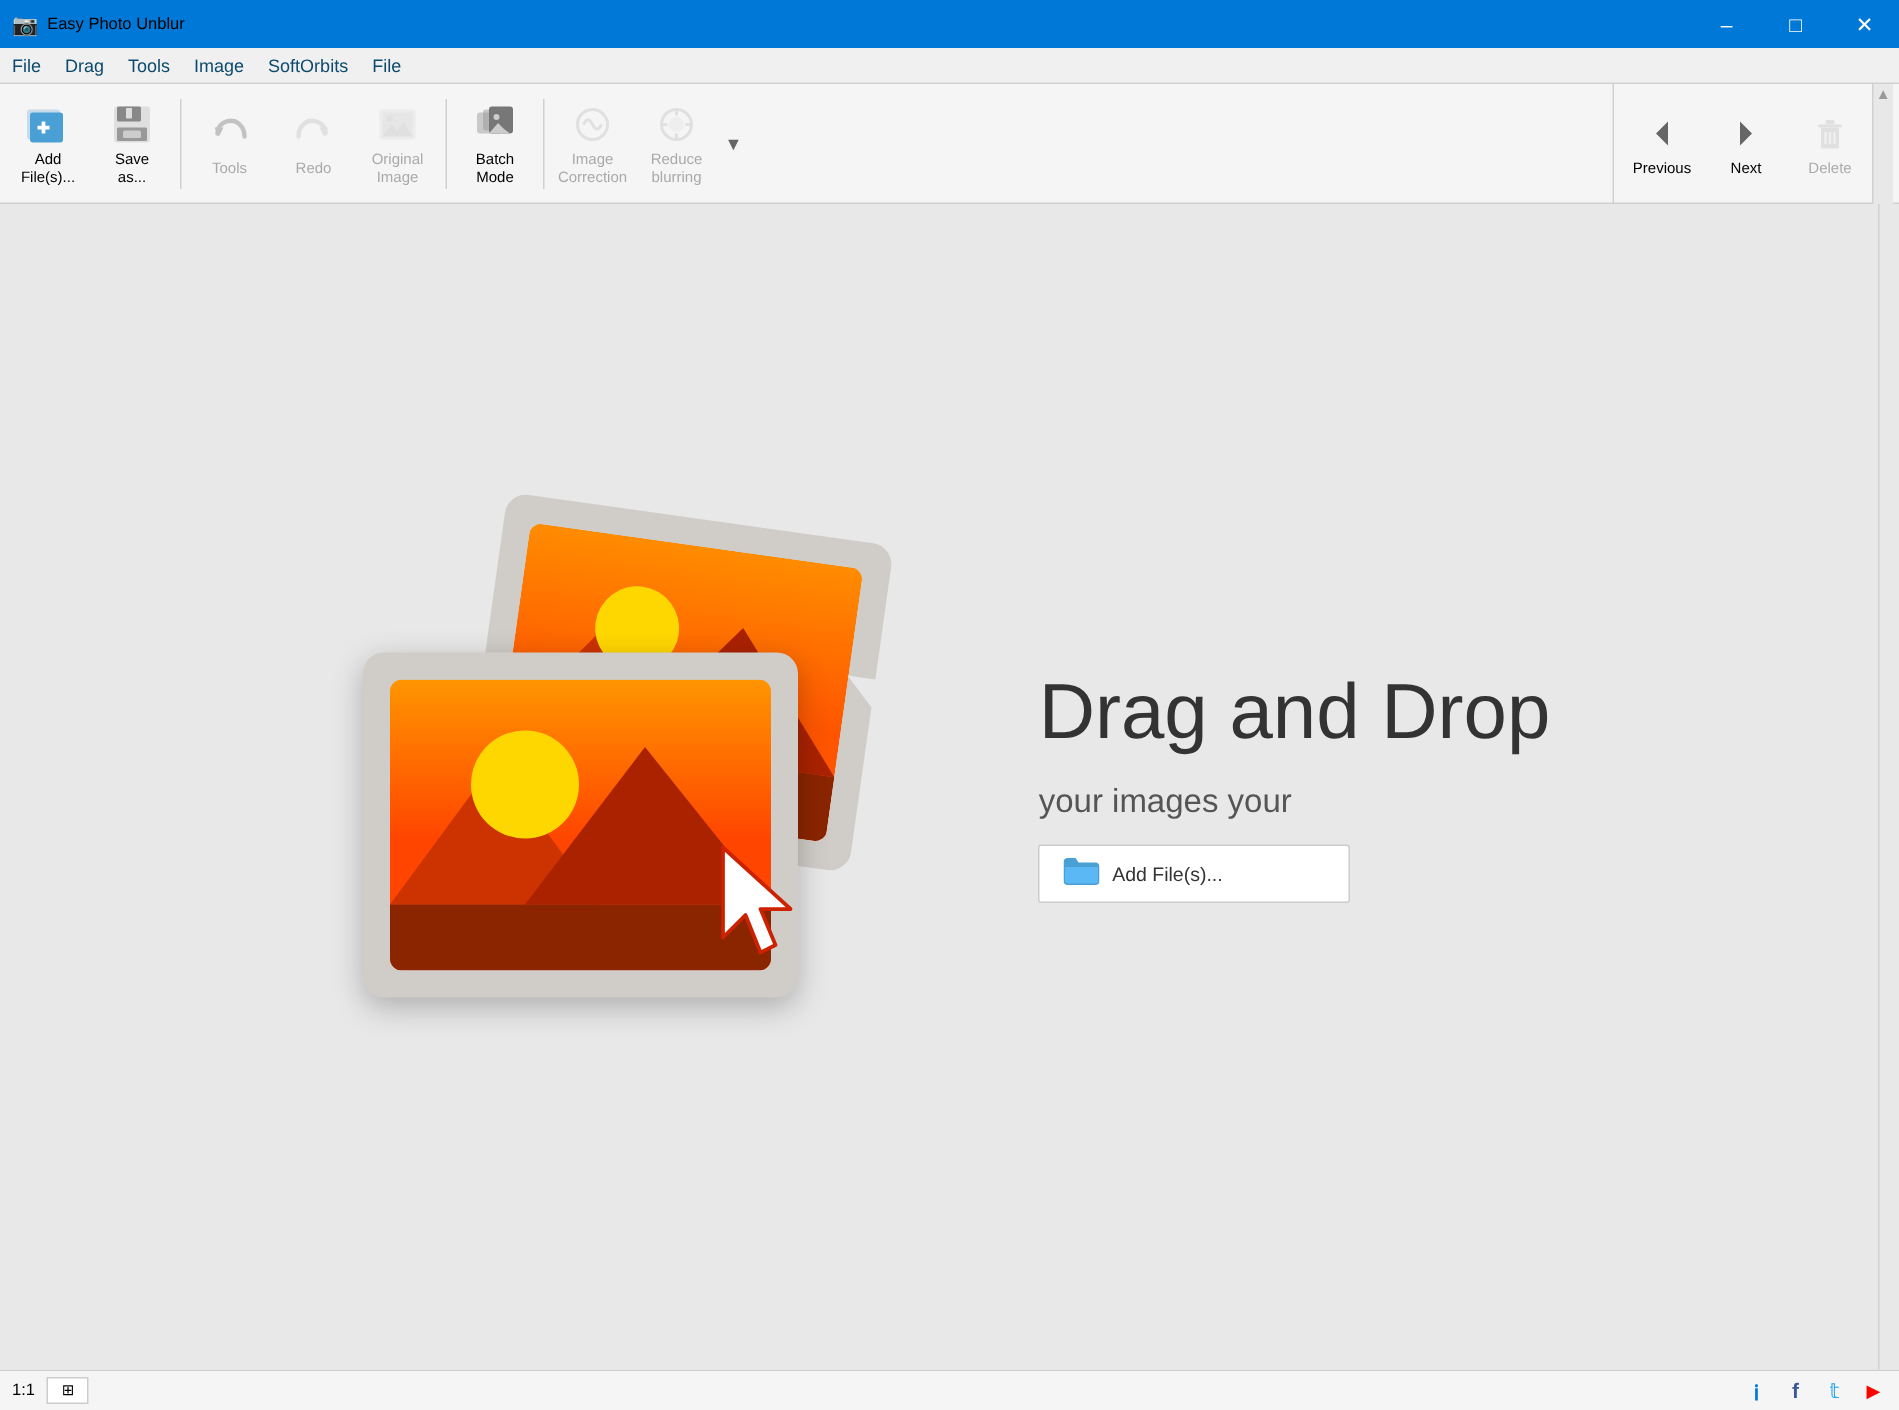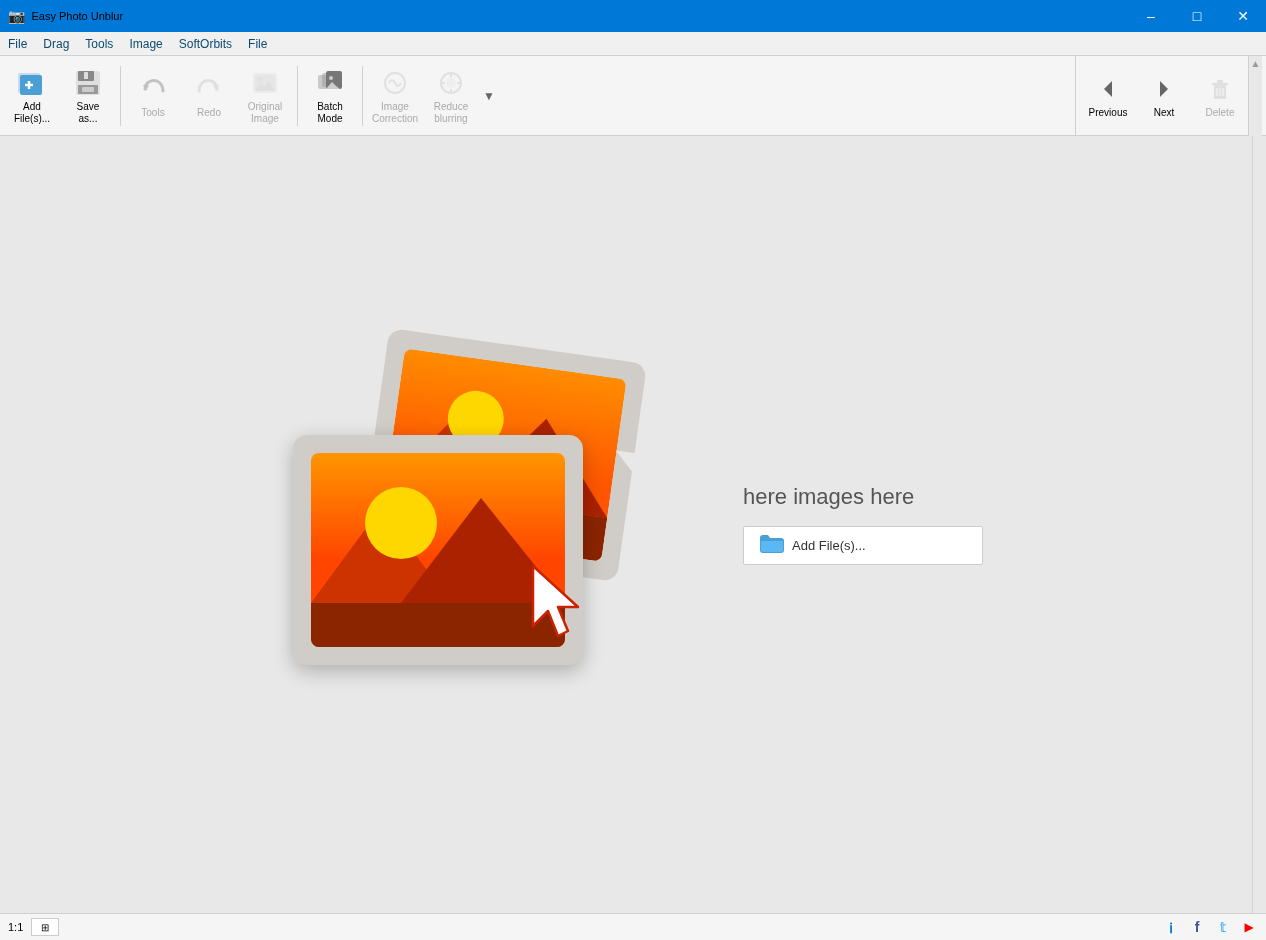--- a/index.html
+++ b/index.html
@@ -141,21 +141,21 @@
     }
     #add-files-btn {
       display: flex;
       align-items: center;
       gap: 8px;
       background: white;
       border: 1px solid #ccc;
       border-radius: 2px;
       padding: 8px 16px;
       cursor: pointer;
-      width: 240px;
+      width: 208px;
       font-size: 13px;
       color: #333;
     }
     .folder-icon-svg { width: 24px; height: 18px; }
 
     
     #status-bar {
       height: 22px;
       background: #f5f5f5;
       border-top: 1px solid #d0d0d0;
@@ -402,21 +402,22 @@
 
       <div style="position:absolute; bottom:60px; left:240px; z-index:10;">
         
         <svg width="80" height="90" viewBox="0 0 80 90" xmlns="http://www.w3.org/2000/svg">
           <polygon points="10,5 10,65 25,50 35,75 45,70 35,46 55,46" fill="white" stroke="#cc2200" stroke-width="2.5" stroke-linejoin="round"></polygon>
         </svg>
       </div>
     </div>
 
     <div id="drop-zone-text">
-      <div id="drag-drop-sub">here images here</div>
+      <div id="drag-drop-title">Drag and Drop</div>
+      <div id="drag-drop-sub">your images your</div>
       <button id="add-files-btn">
         <span>
           <svg class="folder-icon-svg" viewBox="0 0 24 18" xmlns="http://www.w3.org/2000/svg">
             <path d="M0 3 Q0 0 3 0 L8 0 L10 3 L21 3 Q24 3 24 6 L24 15 Q24 18 21 18 L3 18 Q0 18 0 15 Z" fill="#4a9fd4"></path>
             <path d="M1 6 L23 6 L23 15 Q23 17 21 17 L3 17 Q1 17 1 15 Z" fill="#5bb8f5"></path>
           </svg>
         </span>
         <span>Add File(s)...</span>
       </button>
     </div>

